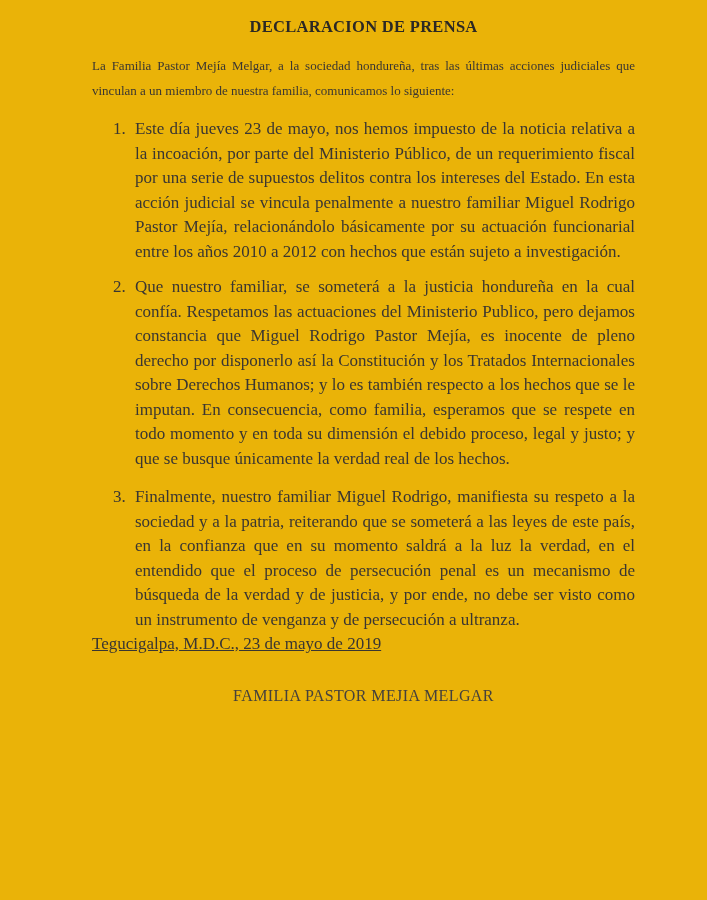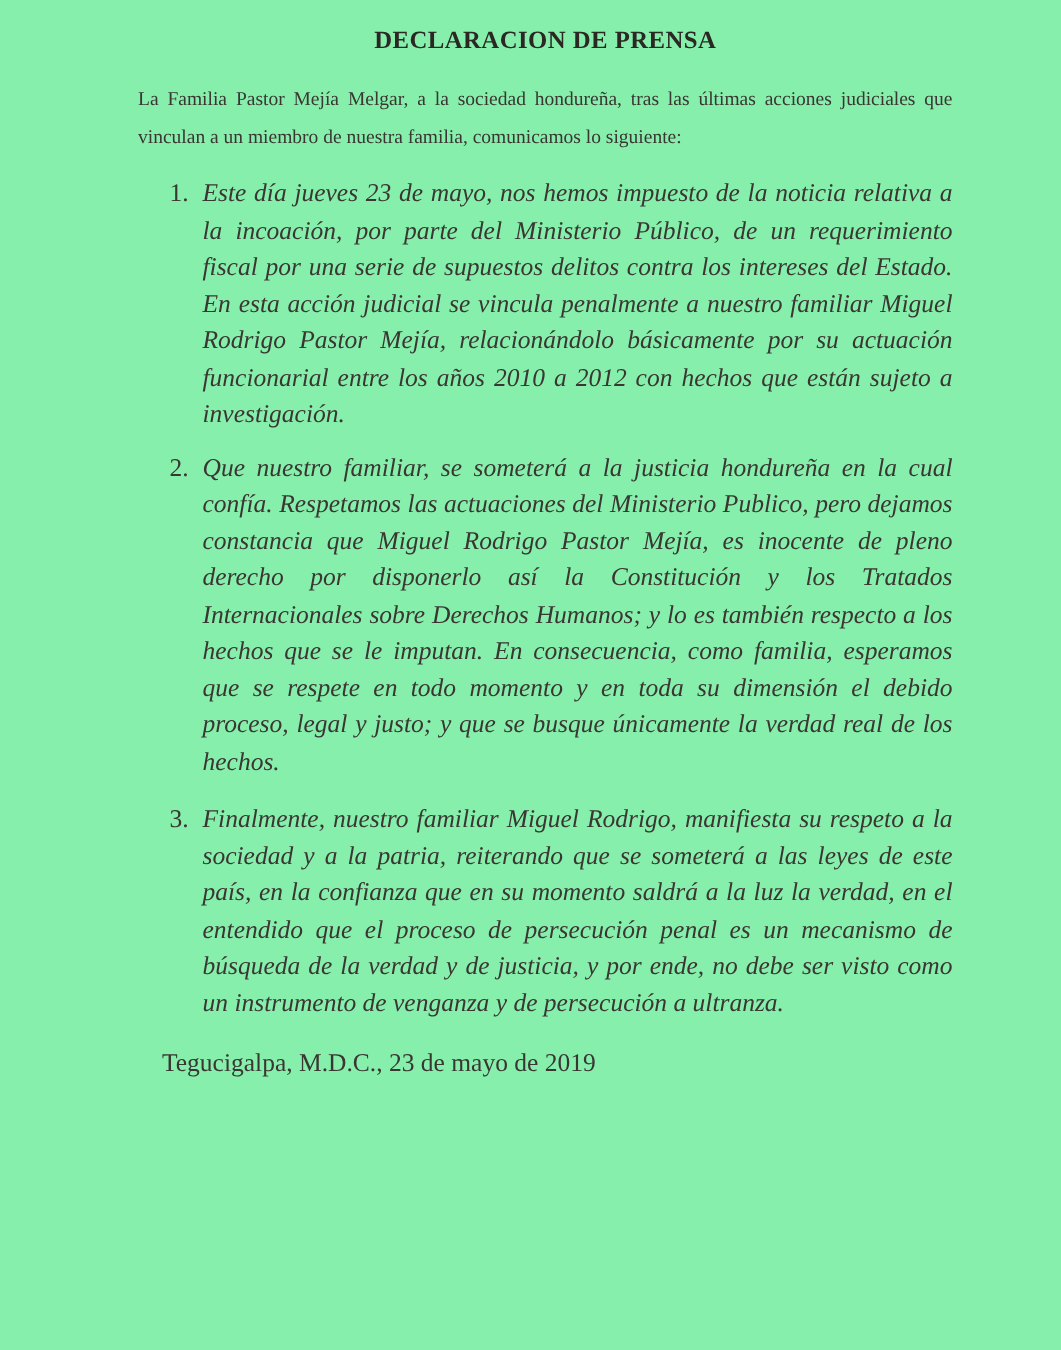--- a/index.html
+++ b/index.html
@@ -12,21 +12,21 @@
     background: #fdfdfc;
     overflow: hidden;
   }
   .document {
     box-sizing: border-box;
     width: 707px;
     height: 900px;
     padding: 16px 72px 0 92px;
     font-family: "Liberation Serif", "DejaVu Serif", serif;
     color: #3a3632;
-    background: #86efac;
+    background: #eab308;
   }
   .doc-title {
     margin: 0 0 17px 0;
     text-align: center;
     font-size: 16.5px;
     line-height: 21px;
     font-weight: 700;
     color: #2b2824;
     letter-spacing: 0.3px;
   }
@@ -48,27 +48,27 @@
   }
   .list-item.item-1 { margin-bottom: 11px; }
   .list-item.item-2 { margin-bottom: 14px; }
   .list-item.item-3 { margin-bottom: 0; }
   .item-number {
     flex: 0 0 22px;
   }
   .item-text {
     flex: 1;
     text-align: justify;
-    font-style: italic;
   }
   .dateline {
-    margin: 16px;
+    margin: 0;
     font-size: 17px;
     line-height: 24.5px;
     text-align: left;
+    text-decoration: underline;
   }
   .signature {
     margin: 28px 0 0 0;
     text-align: center;
     font-size: 16px;
     line-height: 21px;
     color: #45413c;
     letter-spacing: 0.4px;
   }
 </style>
@@ -95,14 +95,15 @@
 
     <div class="list-item item-3">
       <span class="item-number">3.</span>
       <span class="item-text">Finalmente, nuestro familiar Miguel Rodrigo, manifiesta su respeto a la sociedad y a la patria, reiterando que se someterá a las leyes de este país, en la confianza que en su momento saldrá a la luz la verdad, en el entendido que el proceso de persecución penal es un mecanismo de búsqueda de la verdad y de justicia, y por ende, no debe ser visto como un instrumento de venganza y de persecución a ultranza.</span>
     </div>
 
   </div>
 
   <p class="dateline">Tegucigalpa, M.D.C., 23 de mayo de 2019</p>
 
+  <p class="signature">FAMILIA PASTOR MEJIA MELGAR</p>
 
 </div>
 
 </body></html>

